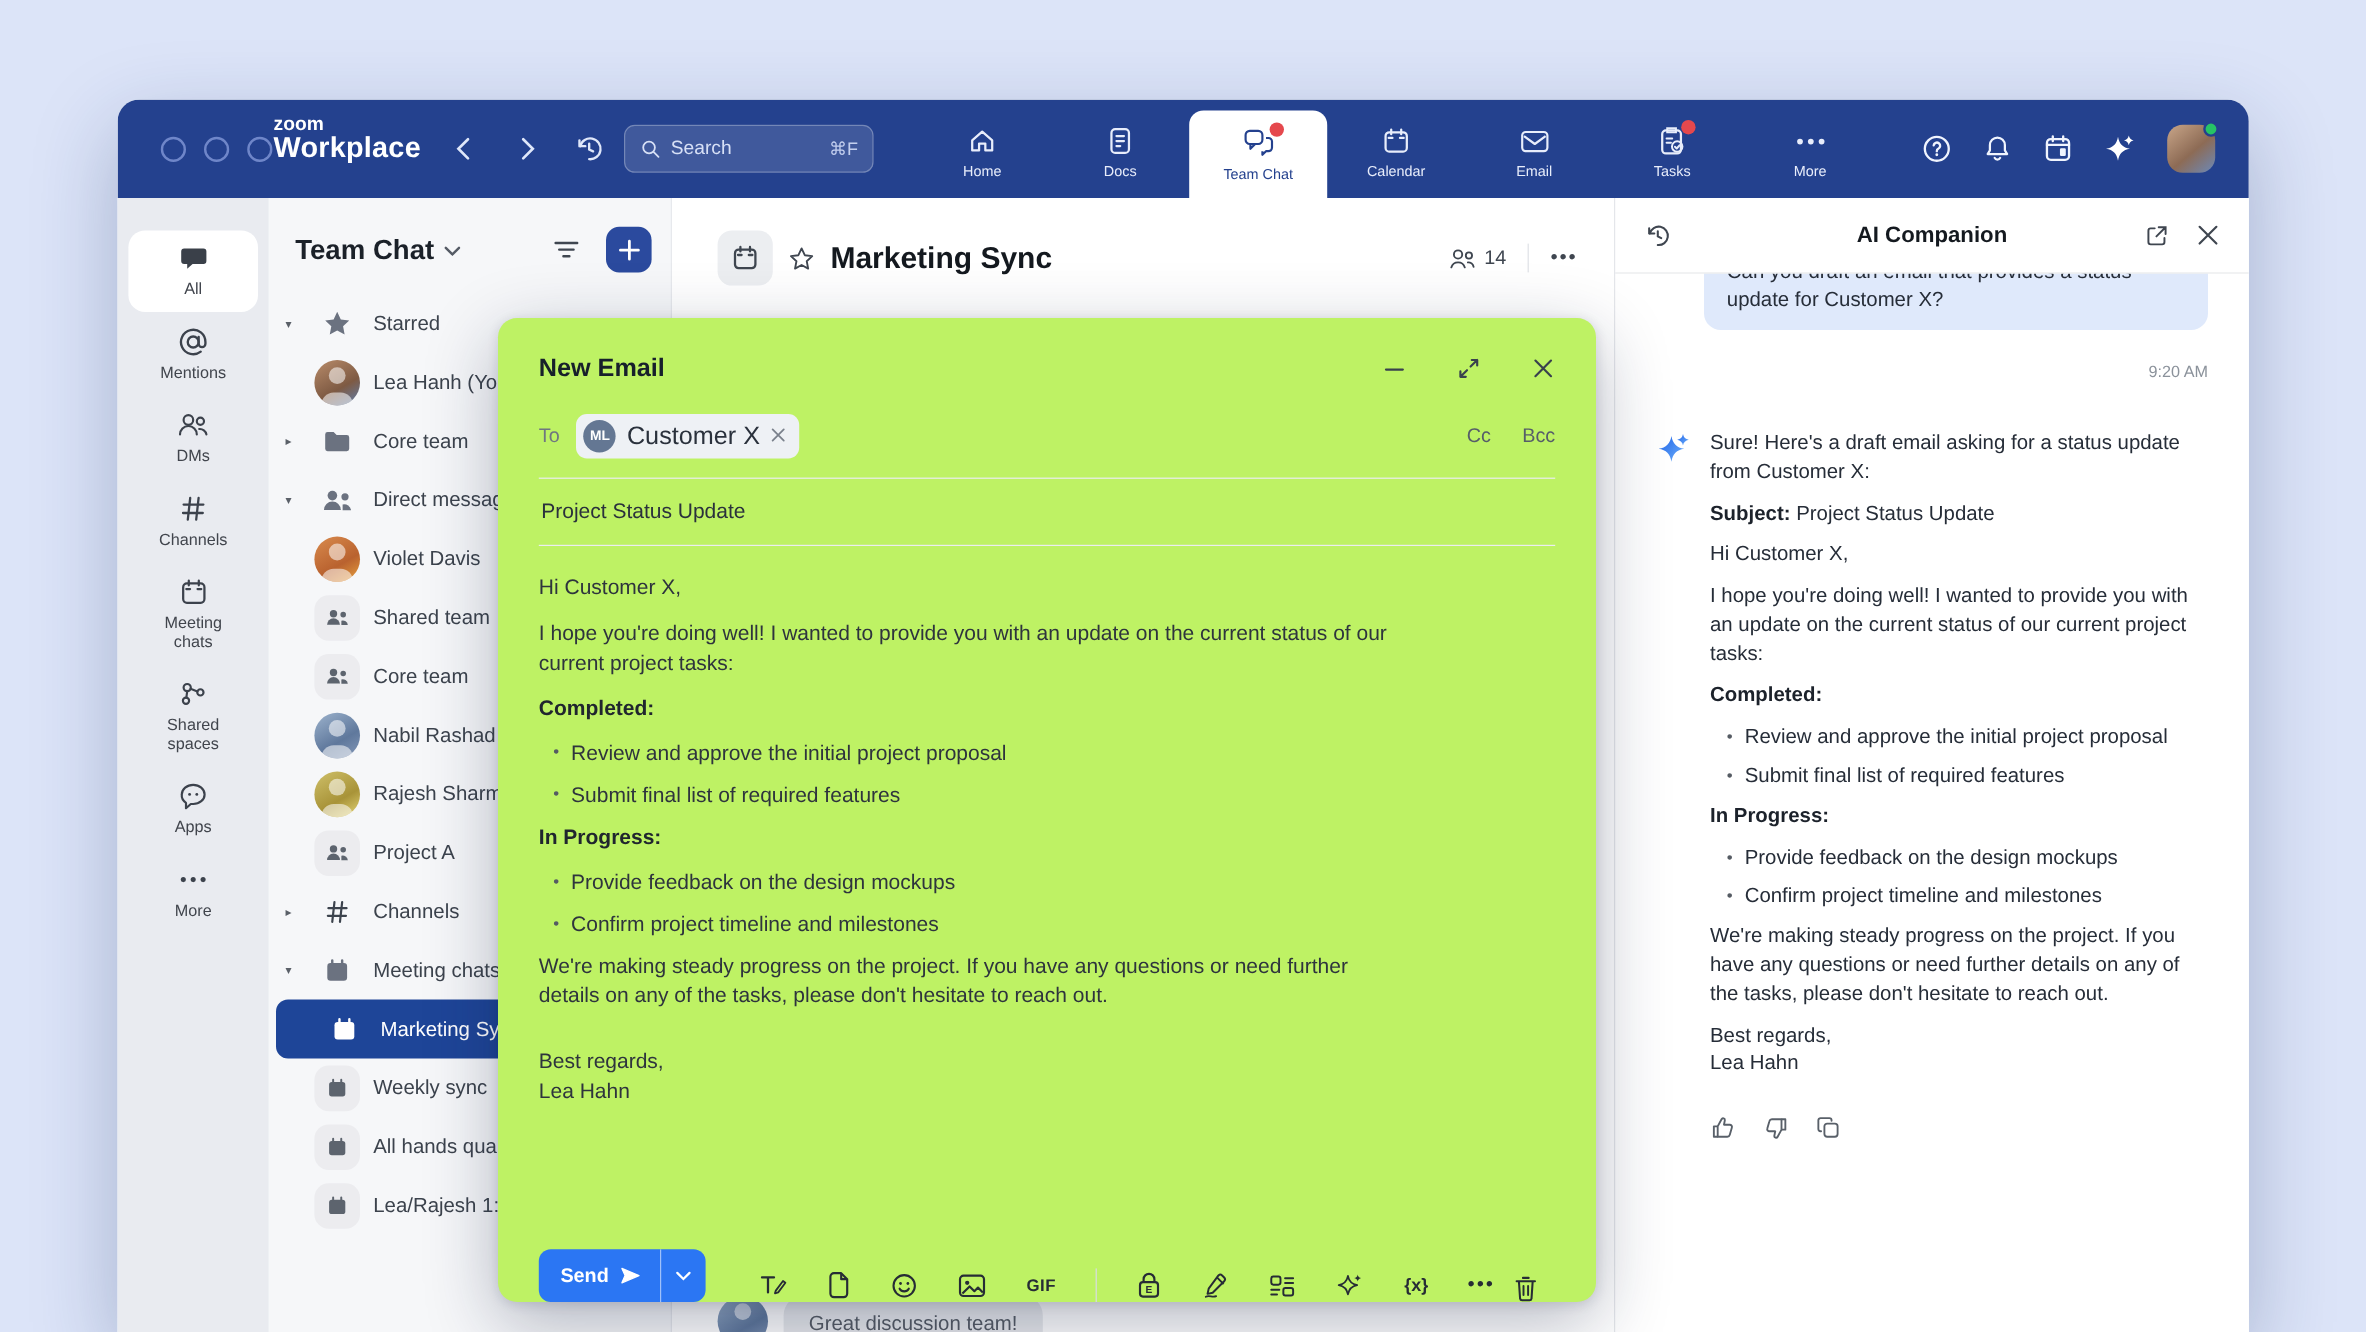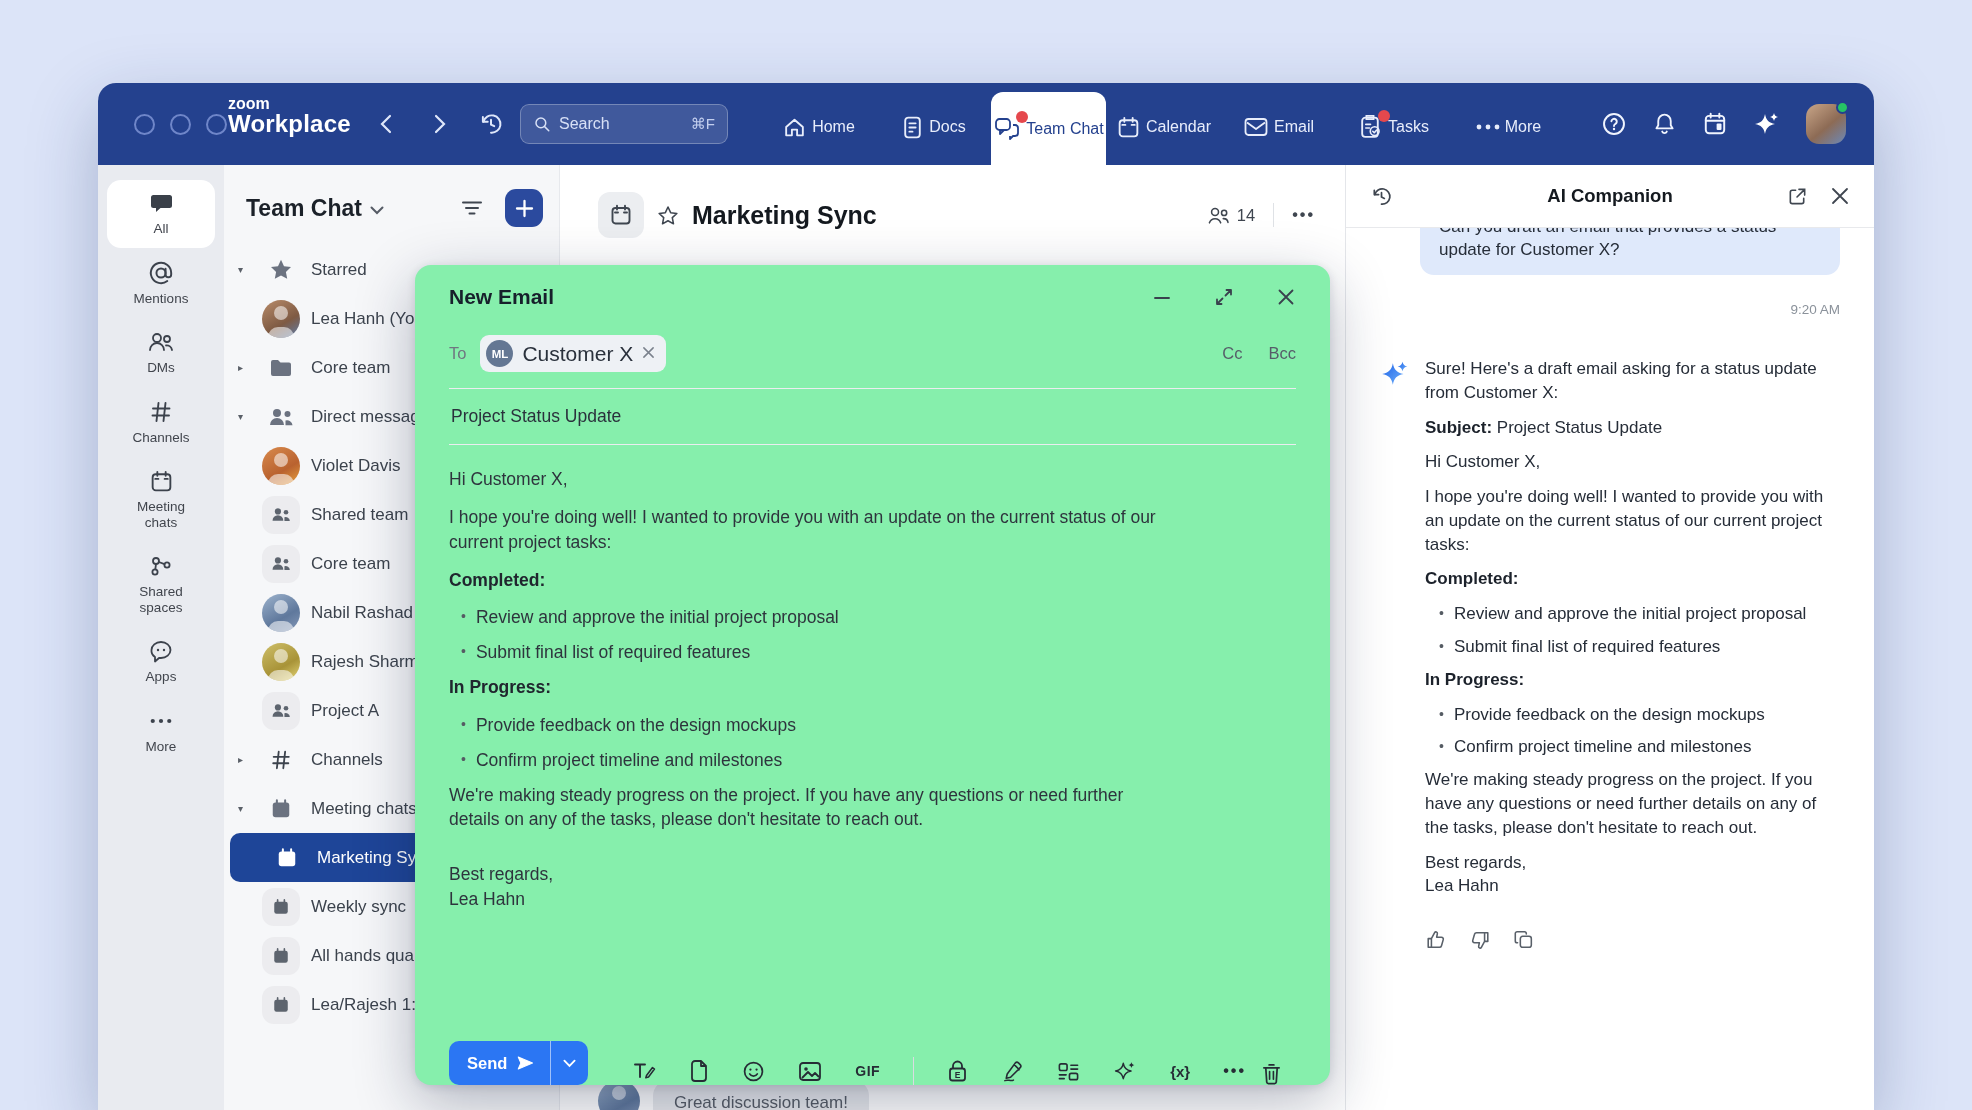--- a/index.html
+++ b/index.html
@@ -15,35 +15,35 @@
   .light { width:21px; height:21px; border-radius:50%; border:2px solid #6f86c9; }
   .logo { position:absolute; left:130px; top:13px; line-height:1.02; color:#fff; }
   .logo .l1 { font-size:16px; font-weight:600; }
   .logo .l2 { font-size:24px; font-weight:700; letter-spacing:.2px; }
   .navbtn { position:absolute; top:26px; width:30px; height:30px; display:flex; align-items:center; justify-content:center; color:#dfe7fa; }
   .searchbox { position:absolute; left:422px; top:21px; width:208px; height:40px; border-radius:9px;
                background:rgba(255,255,255,.13); border:1px solid rgba(255,255,255,.28);
                display:flex; align-items:center; padding:0 12px; gap:8px; color:#d7e0f6; font-size:16px; }
   .searchbox .sc { margin-left:auto; font-size:15px; color:#c3cfef; }
   .tabs { position:absolute; left:663px; top:0; height:82px; display:flex; }
-  .tab { width:115px; height:82px; display:flex; flex-direction:row; align-items:center; justify-content:center;
-         gap:5px; font-size:16px; color:#e8edfb; position:relative; padding-top:6px; }
+  .tab { width:115px; height:82px; display:flex; flex-direction:column; align-items:center; justify-content:center;
+         gap:5px; font-size:12px; color:#e8edfb; position:relative; padding-top:6px; }
   .tab .ticon { position:relative; height:27px; display:flex; align-items:center; }
   .tab.active { background:#fff; color:#24418e; border-radius:12px 12px 0 0; margin-top:9px; height:73px; padding-top:0; }
   .dot { position:absolute; top:-4px; right:-7px; width:12px; height:12px; border-radius:50%; background:#e5484d; }
   .tright { position:absolute; right:28px; top:0; height:82px; display:flex; align-items:center; gap:25px; }
   .tright .ic { color:#f0f4fe; display:flex; }
   .avatar-top { position:relative; width:40px; height:40px; border-radius:13px; background:linear-gradient(140deg,#c9a689,#8d6b55 55%,#6c89b8); }
   .avatar-top .st { position:absolute; top:-3px; right:-3px; width:13px; height:13px; border-radius:50%; background:#26c465; border:2px solid #24418e; }
 
   
   .appbody { flex:1; display:flex; min-height:0; position:relative; background:#fff; }
 
   
-  .rail { width:126px; background:#e9ebf0; padding:14px 0 0; display:flex; flex-direction:column; flex:0 0 126px; }
+  .rail { width:126px; background:#e9ebf0; padding:26px 0 0; display:flex; flex-direction:column; flex:0 0 126px; }
   .ritem { display:flex; flex-direction:column; align-items:center; gap:5px; padding:10px 4px 11px; margin:1px 9px;
            color:#41454d; font-size:13.5px; text-align:center; line-height:1.15; border-radius:14px; }
   .ritem.active { background:#fff; }
   .ritem .ric { height:26px; display:flex; align-items:center; color:#3c424c; }
   .ritem .w2 { max-width:66px; }
 
   
   .chatpanel { width:336px; flex:0 0 336px; background:#f6f7f9; border-right:1px solid #e7e9ed; display:flex; flex-direction:column; overflow:hidden; }
   .cl-head { display:flex; align-items:center; padding:24px 16px 16px 22px; gap:8px; }
   .cl-title { font-size:23px; font-weight:700; color:#1b2129; }
@@ -94,22 +94,22 @@
   .aispark { flex:0 0 30px; padding-top:2px; }
   .aitext { font-size:17px; line-height:1.4; color:#262d38; max-width:410px; }
   .aitext p { margin-bottom:11px; }
   .aitext .b { font-weight:700; color:#1c222b; }
   .bul { display:flex; gap:10px; margin:0 0 9px 14px; }
   .bul .mk { color:#555b63; font-size:14px; line-height:1.7; }
   .fb { display:flex; gap:22px; margin:20px 0 0 45px; color:#596069; }
   .fb .ic { display:flex; }
 
   
-  .modal { position:absolute; left:317px; top:182px; width:915px; height:820px; background:#86efac; border-radius:16px;
-           box-shadow:0 18px 60px rgba(18,28,60,.30), 0 2px 10px rgba(18,28,60,.12); z-index:50; padding:20px 34px 0; display:flex; flex-direction:column; }
+  .modal { position:absolute; left:317px; top:182px; width:915px; height:820px; background:#bef264; border-radius:16px;
+           box-shadow:0 18px 60px rgba(18,28,60,.30), 0 2px 10px rgba(18,28,60,.12); z-index:50; padding:30px 34px 0; display:flex; flex-direction:column; }
   .mo-head { display:flex; align-items:center; }
   .mo-title { font-size:21px; font-weight:700; color:#17202b; }
   .mo-hr { margin-left:auto; display:flex; gap:42px; color:#39414d; }
   .mo-to { display:flex; align-items:center; margin-top:26px; gap:14px; }
   .mo-tolabel { color:#6f7680; font-size:16.5px; }
   .chip { display:flex; align-items:center; gap:9px; background:#eef1f5; border-radius:9px; padding:5px 11px 5px 6px; }
   .chip .cav { width:27px; height:27px; border-radius:50%; background:#647793; color:#fff; font-size:11.5px; font-weight:700; display:flex; align-items:center; justify-content:center; }
   .chip .cname { font-size:21px; color:#2a313c; }
   .chip .cx { color:#7a818c; font-size:14px; }
   .ccbcc { margin-left:auto; display:flex; gap:26px; color:#565d69; font-size:16.5px; }

